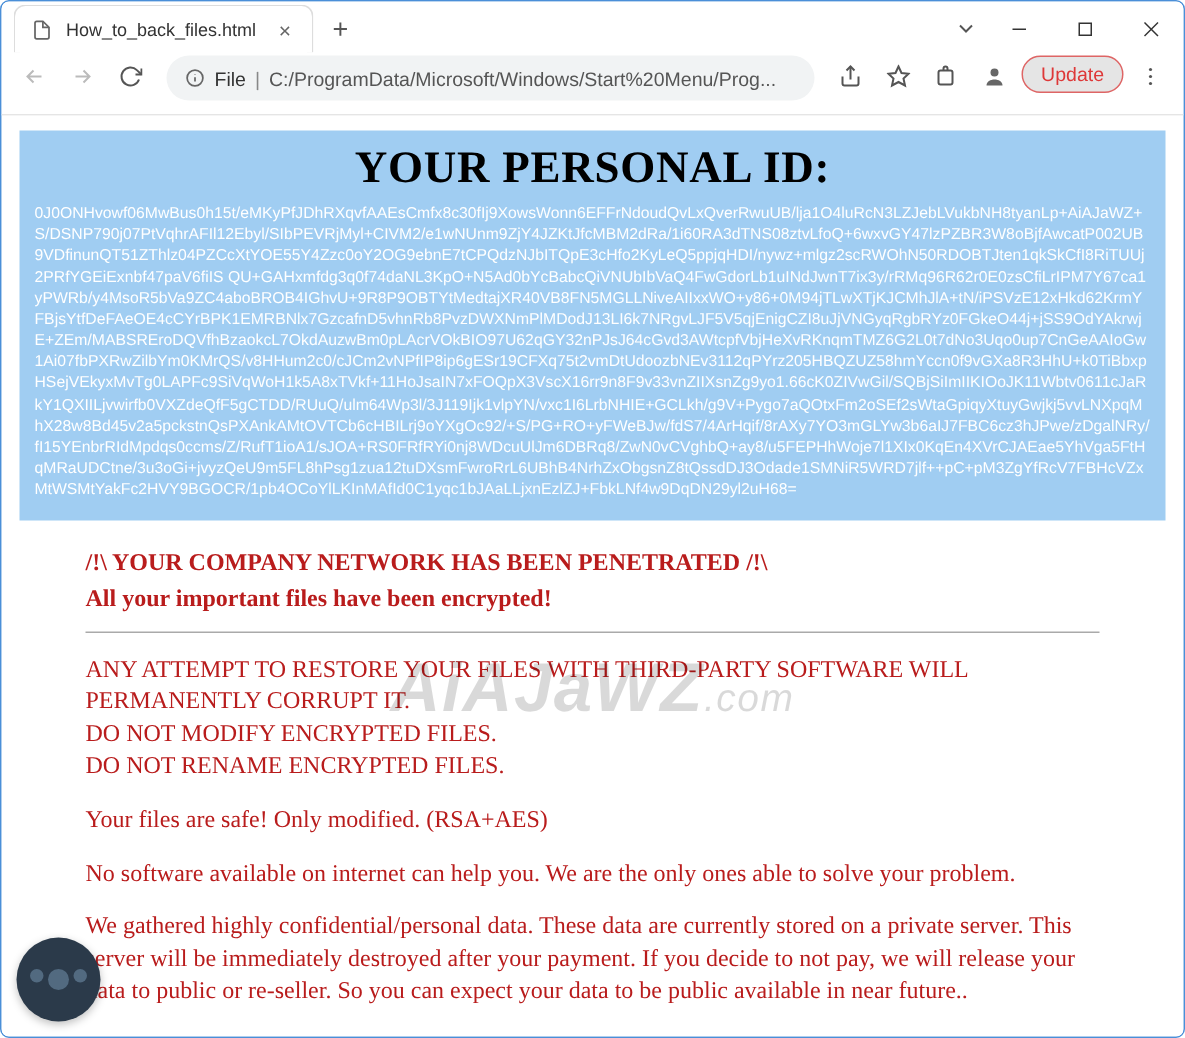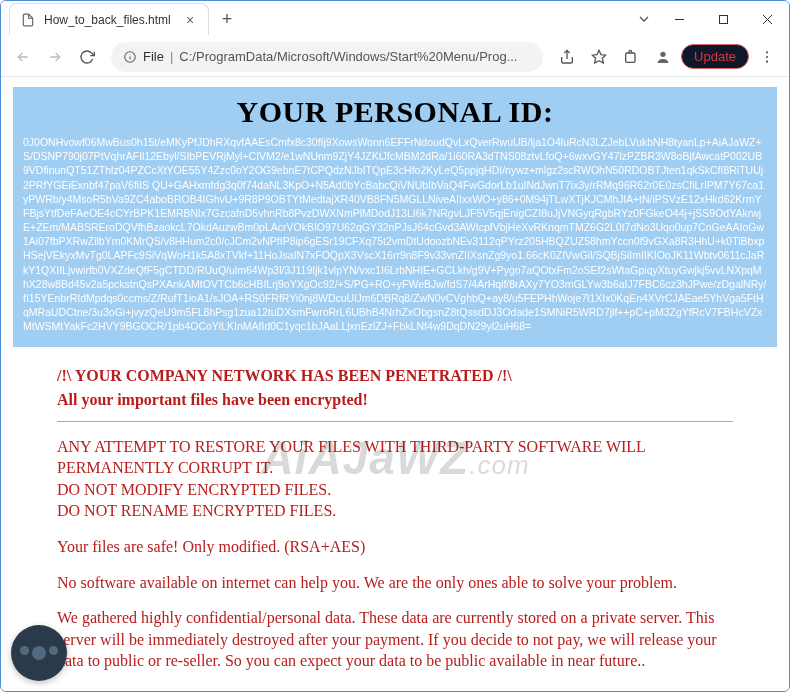--- a/index.html
+++ b/index.html
@@ -12,30 +12,30 @@
 .tab .favicon svg { width: 14px; height: 14px; }
 .tab .tab-title { font-size: 12px; color: #333; flex: 1; white-space: nowrap; overflow: hidden; text-overflow: ellipsis; }
 .tab .tab-close { width: 16px; height: 16px; display: flex; align-items: center; justify-content: center; color: #666; font-size: 14px; cursor: pointer; }
 .new-tab { width: 28px; height: 28px; display: flex; align-items: center; justify-content: center; color: #555; font-size: 18px; cursor: pointer; margin-left: 4px; }
 .win-controls { margin-left: auto; display: flex; align-items: center; height: 36px; }
 .win-ctrl { width: 44px; height: 30px; display: flex; align-items: center; justify-content: center; color: #555; cursor: default; }
 .win-ctrl svg { width: 11px; height: 11px; }
 .win-dropdown { width: 26px; display:flex;align-items:center;justify-content:center;color:#555;}
 
 
-.toolbar { height: 40px; display: flex; align-items: center; padding: 0 8px; gap: 4px; border-bottom: 1px solid #e5e5e5; background:#fff;}
+.toolbar { height: 40px; display: flex; align-items: flex-start; padding: 0 8px; gap: 4px; border-bottom: 1px solid #e5e5e5; background:#fff;}
 .tb-btn { width: 28px; height: 28px; display: flex; align-items: center; justify-content: center; color: #555; border-radius: 50%; cursor: pointer; }
 .tb-btn.disabled { color: #bbb; }
 .tb-btn svg { width: 16px; height: 16px; }
 .omnibox { flex: 1; display: flex; align-items: center; background: #f1f3f4; border-radius: 18px; height: 30px; padding: 0 12px; margin: 0 6px; gap: 6px; }
 .omni-icon { width: 14px; height: 14px; color: #666; display:flex;align-items:center;justify-content:center;}
 .omni-label { font-size: 13px; color: #333; }
 .omni-sep { color: #888; font-size:13px; }
 .omni-url { font-size: 13px; color: #555; white-space: nowrap; overflow: hidden; text-overflow: ellipsis; flex:1; }
-.update-btn { border: 1px solid #de6565; color: #de3838; font-size: 13px; padding: 4px 12px; border-radius: 16px; background:#0f172a; cursor:pointer; }
+.update-btn { border: 1px solid #de6565; color: #de3838; font-size: 13px; padding: 4px 12px; border-radius: 16px; background:#e5e5e5; cursor:pointer; }
 
 
 .viewport { position: absolute; top: 76px; left: 0; right: 0; bottom: 0; overflow: hidden; }
 .page { background: #fff; padding: 10px 12px 0 12px; height:100%; position:relative; }
 .scrollbar-track { position:absolute; right:2px; top:80px; width:14px; bottom:10px; background:#f0f0f0;}
 .scrollbar-thumb { position:absolute; right:2px; top:80px; width:14px; height:200px; background:#bdbdbd; border:1px solid #a8a8a8;}
 
 .id-box { background: #a0cdf2; padding: 8px 10px 14px; margin-bottom: 18px; }
 .id-title { color: #000000; font-family: "Times New Roman", serif; font-weight: bold; font-size: 30px; text-align: center; margin-bottom: 6px; letter-spacing: 0.5px;}
 .id-text { color: #fff; font-family: Arial, sans-serif; font-size: 10.5px; line-height: 1.35; text-align: left; word-break: break-all; }

